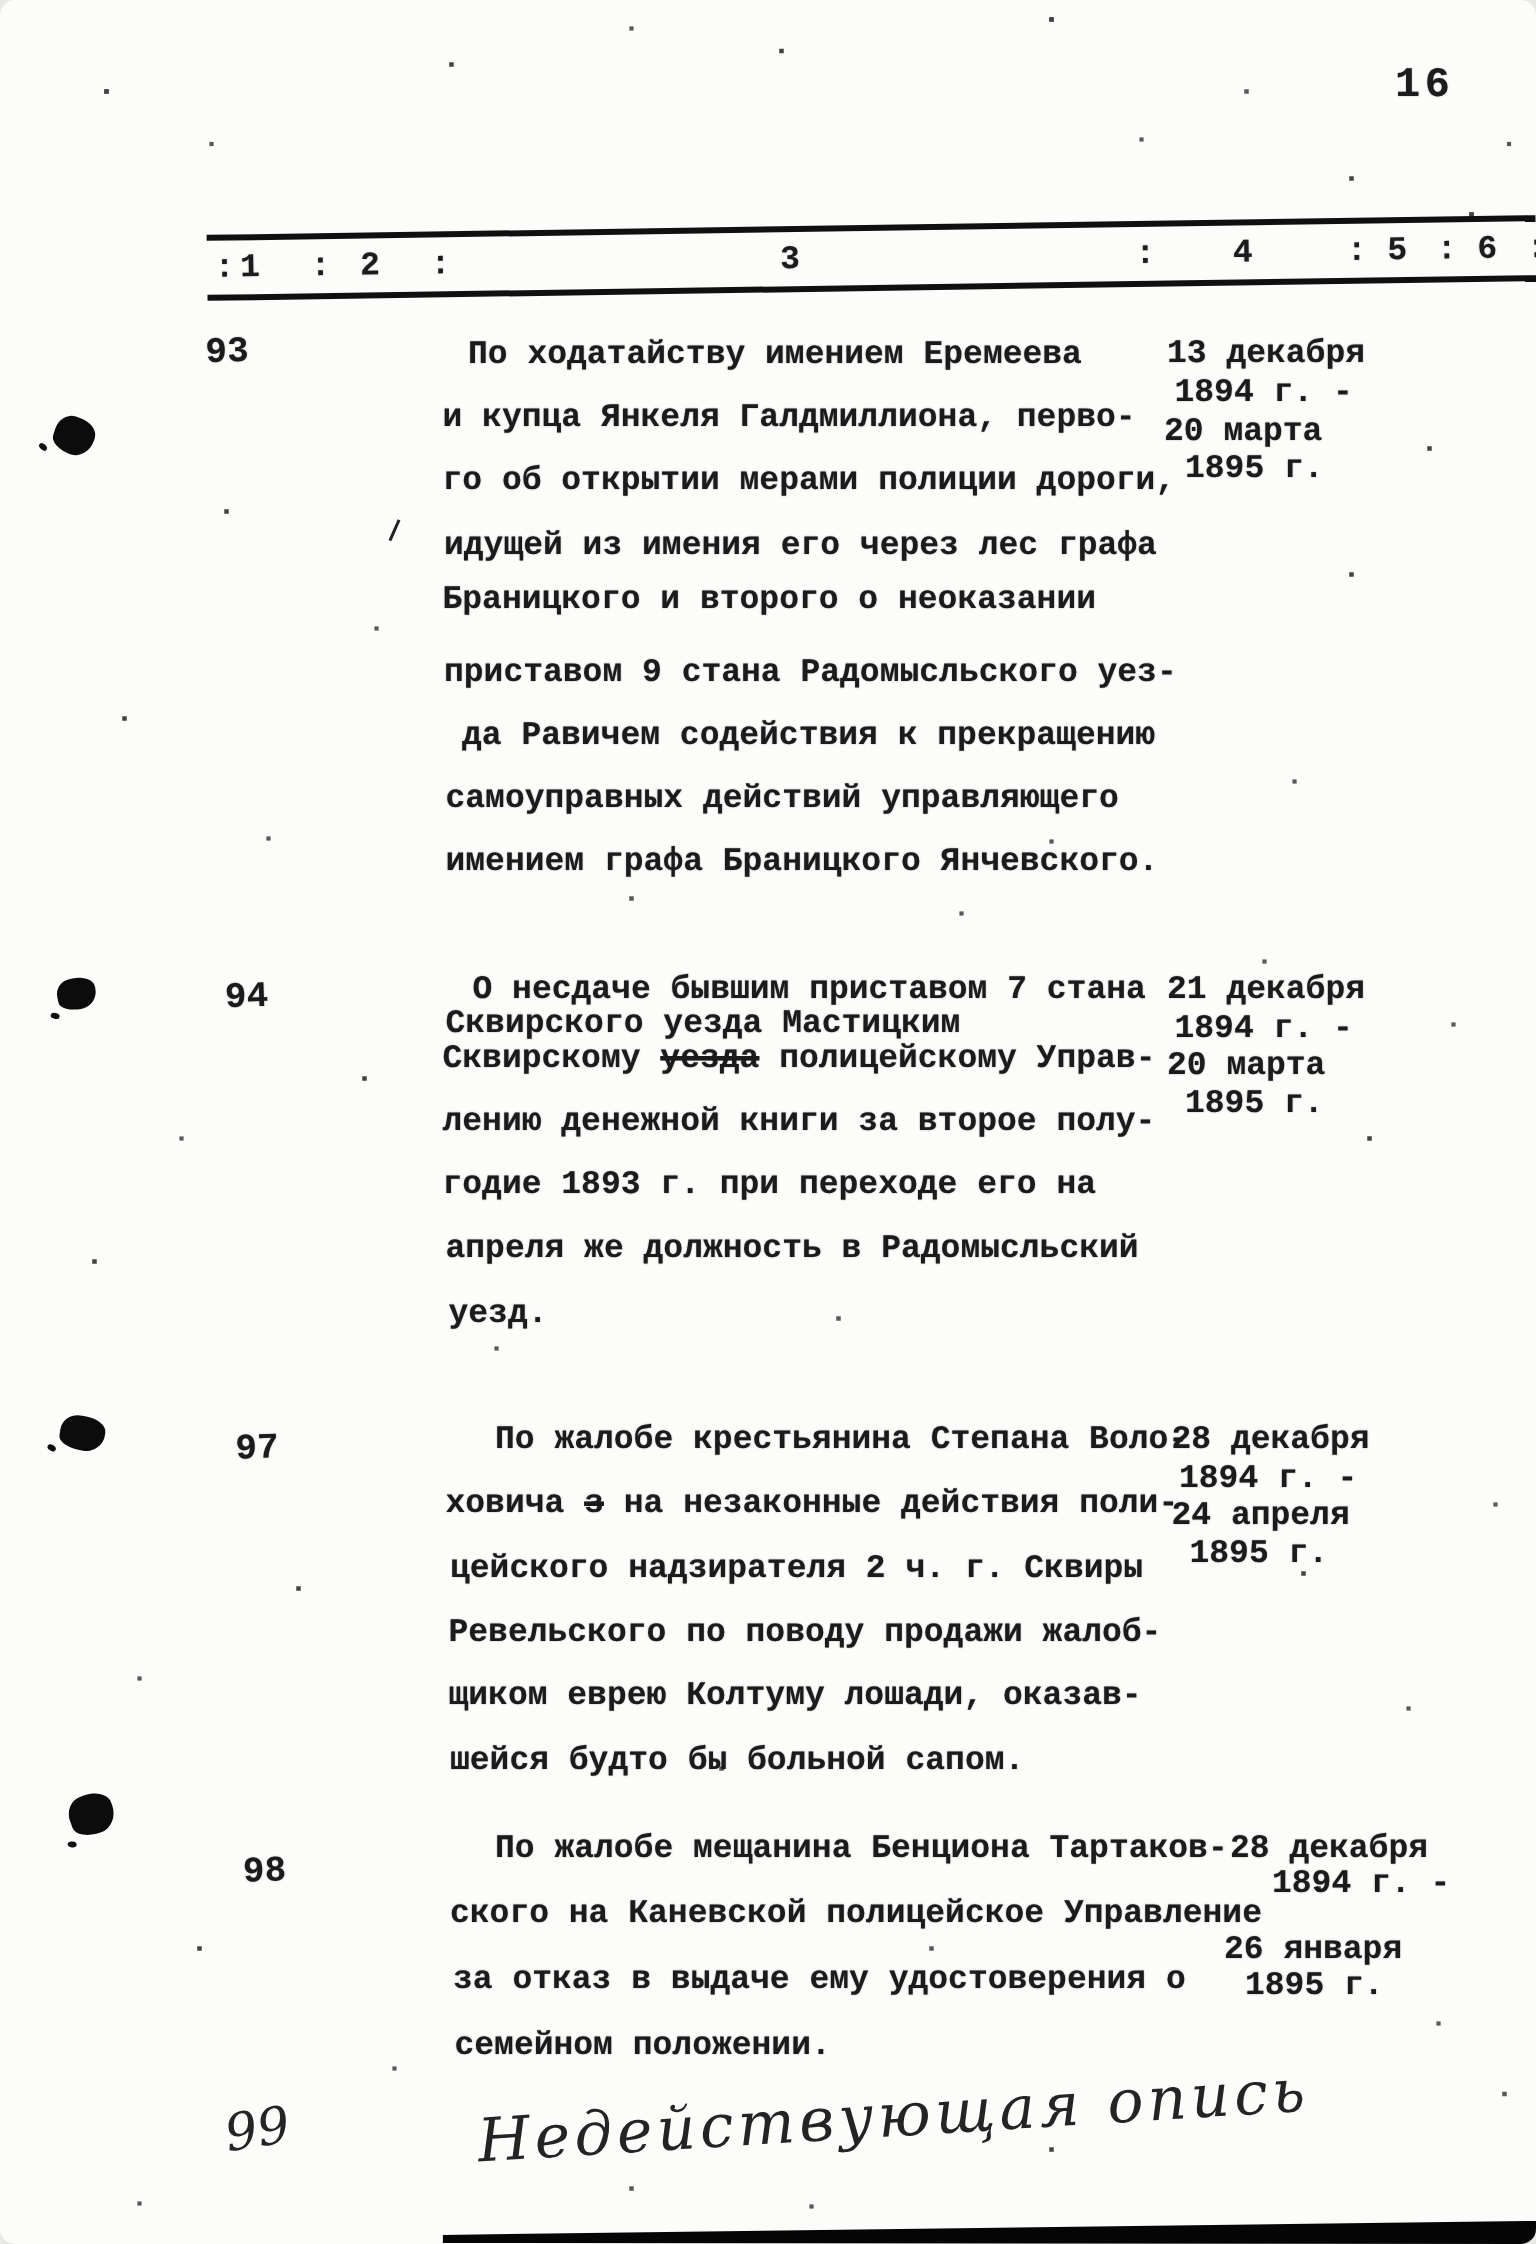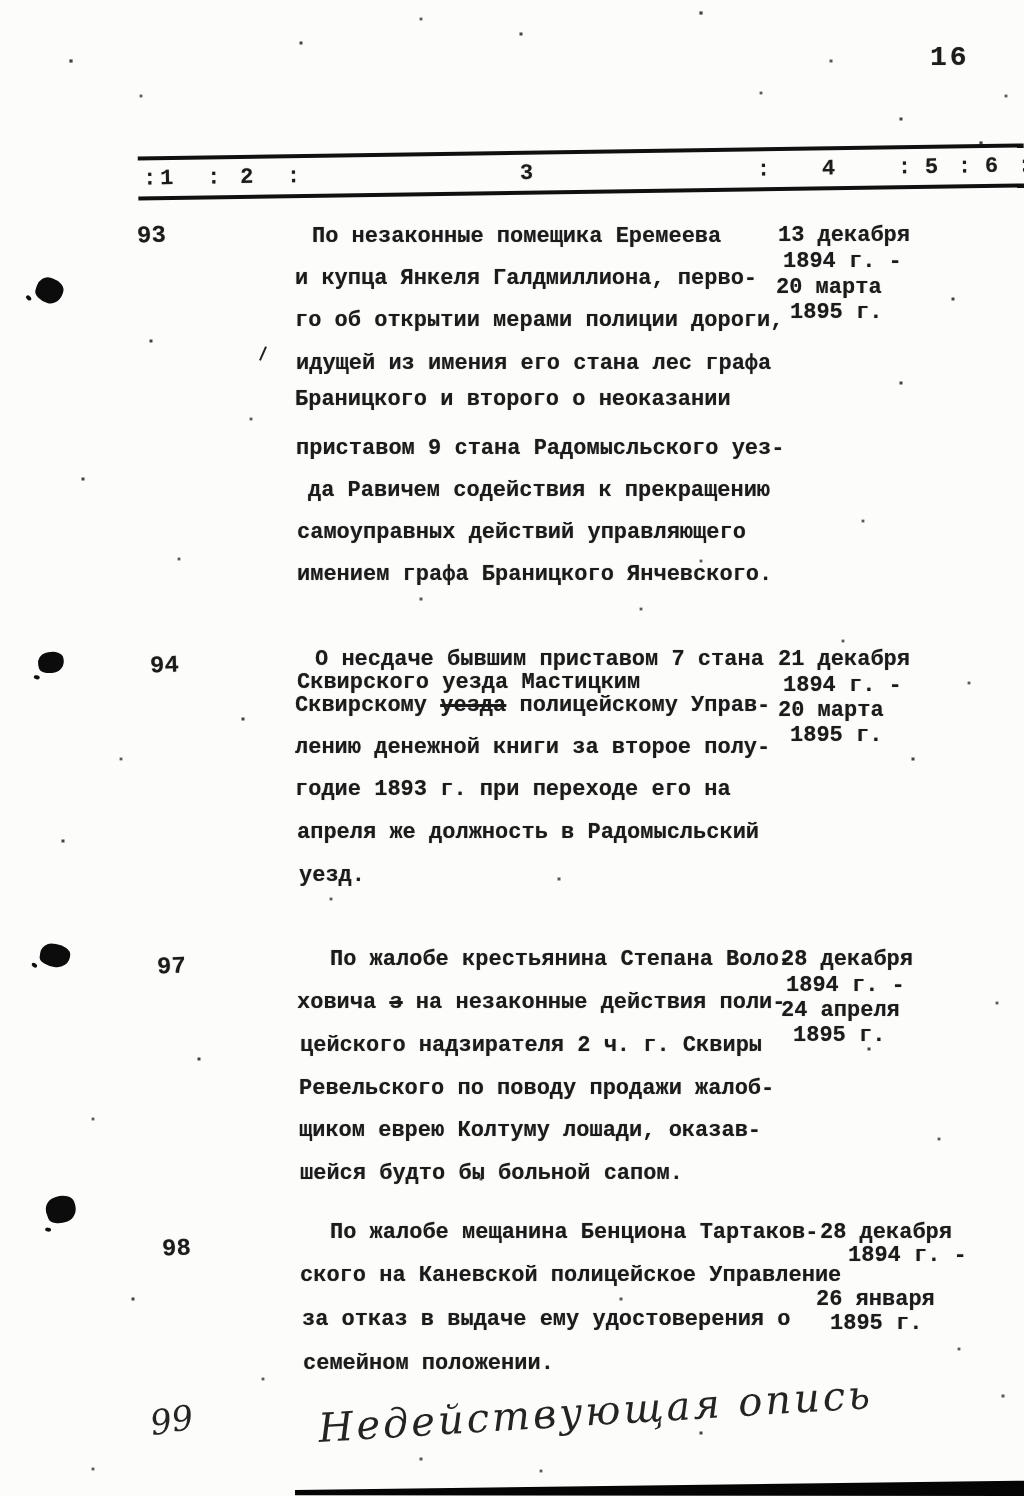--- a/index.html
+++ b/index.html
@@ -4,20 +4,21 @@
 <style>
   html,body{margin:0;padding:0;background:#e8e8e4;}
   .page{
     position:relative;
     width:1024px;height:1496px;
     margin:0 auto;
     background:#fcfcfa;
     overflow:hidden;
     font-family:"Liberation Mono","DejaVu Sans Mono",monospace;
     color:#1c1c1c;
+    border-radius:10px;
   }
   
   .tline{
     position:absolute;
     font-size:22px;
     font-weight:700;
     letter-spacing:0px;
     white-space:nowrap;
     line-height:1.05;
     color:#1b1b1b;
@@ -154,24 +155,24 @@
     <span class="hcell" style="left:684px">4</span>
     <span class="hcell" style="left:760px">:</span>
     <span class="hcell" style="left:787px">5</span>
     <span class="hcell" style="left:820px">:</span>
     <span class="hcell" style="left:847px">6</span>
     <span class="hcell" style="left:880px">:</span>
   </div>
 
   <section>
     <div class="entry-number" style="left:137px;top:222px">93</div>
-    <div class="tline" style="left:312px;top:225px">По незаконные помещика Еремеева</div>
+    <div class="tline" style="left:312px;top:225px">По ходатайству имением Еремеева</div>
     <div class="tline" style="left:295px;top:267px">и купца Янкеля Галдмиллиона, перво-</div>
     <div class="tline" style="left:295px;top:309px">го об открытии мерами полиции дороги,</div>
-    <div class="tline" style="left:296px;top:352px">идущей из имения его стана лес графа</div>
+    <div class="tline" style="left:296px;top:352px">идущей из имения его через лес графа</div>
     <div class="tline" style="left:295px;top:388px">Браницкого и второго о неоказании</div>
     <div class="tline" style="left:296px;top:437px">приставом 9 стана Радомысльского уез-</div>
     <div class="tline" style="left:308px;top:479px">да Равичем содействия к прекращению</div>
     <div class="tline" style="left:297px;top:521px">самоуправных действий управляющего</div>
     <div class="tline" style="left:297px;top:563px">имением графа Браницкого Янчевского.</div>
     <div class="dline" style="left:778px;top:224px">13 декабря</div>
     <div class="dline" style="left:783px;top:250px">1894 г. -</div>
     <div class="dline" style="left:776px;top:276px">20 марта</div>
     <div class="dline" style="left:790px;top:301px">1895 г.</div>
   </section>

